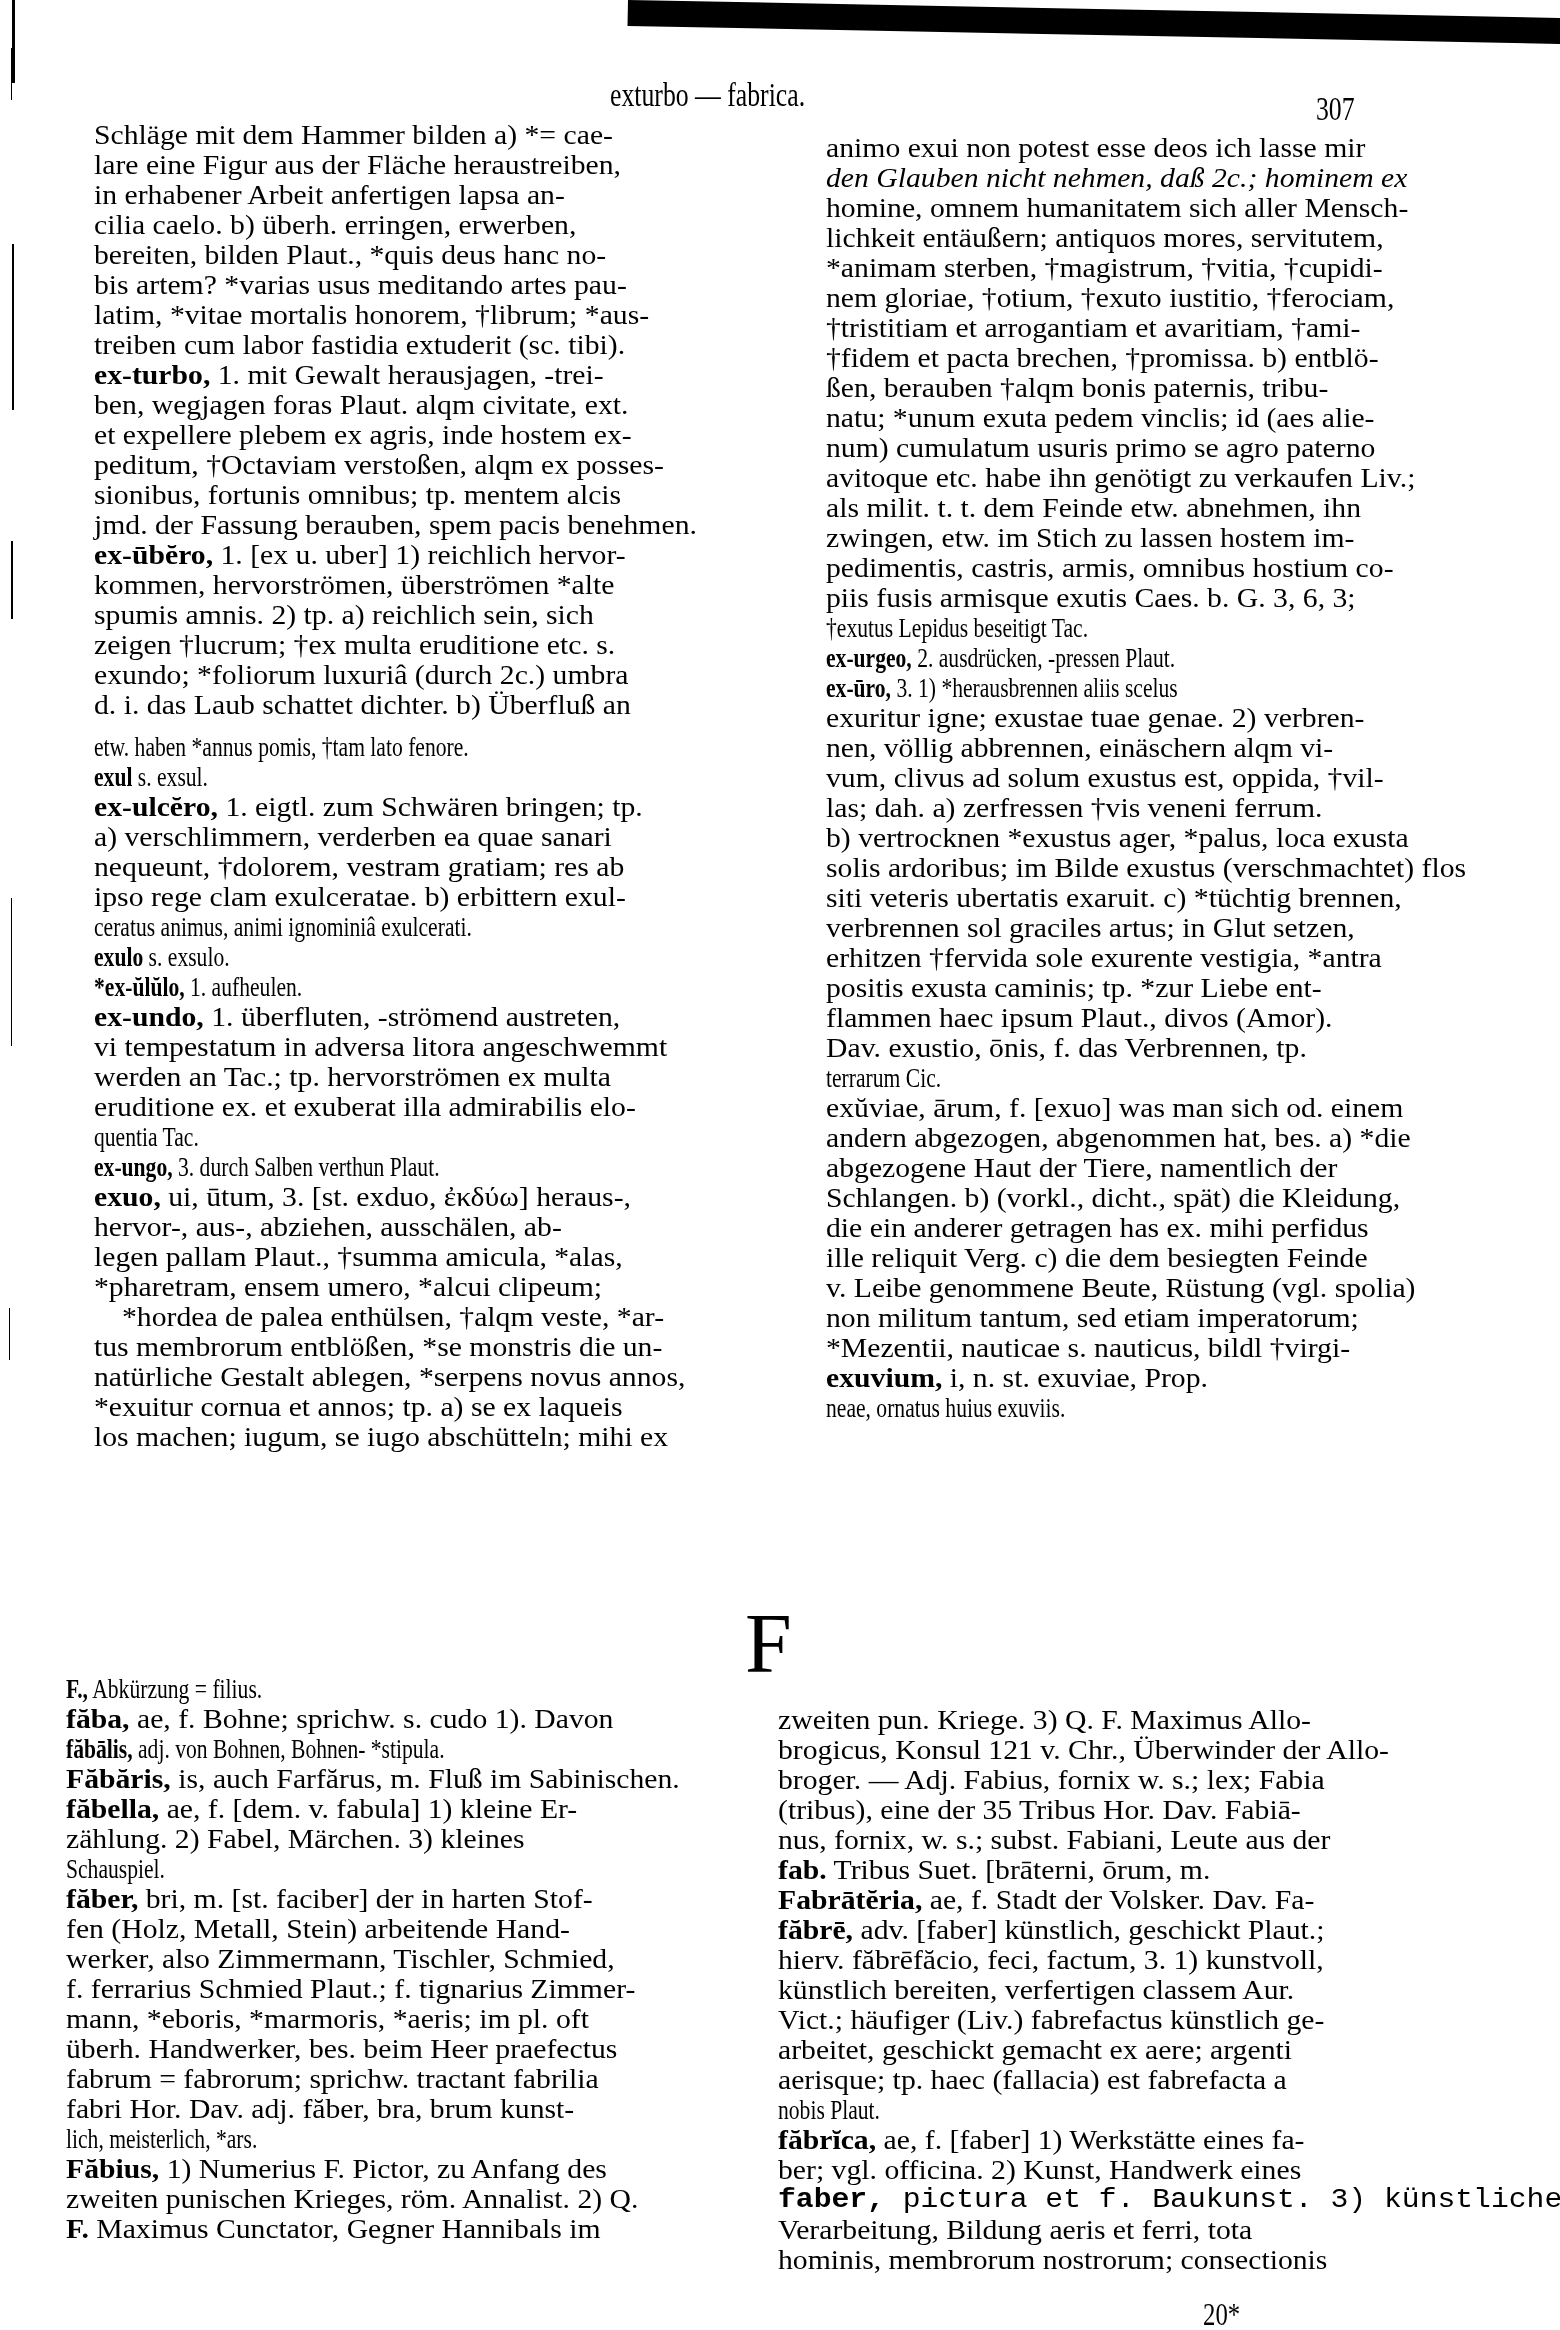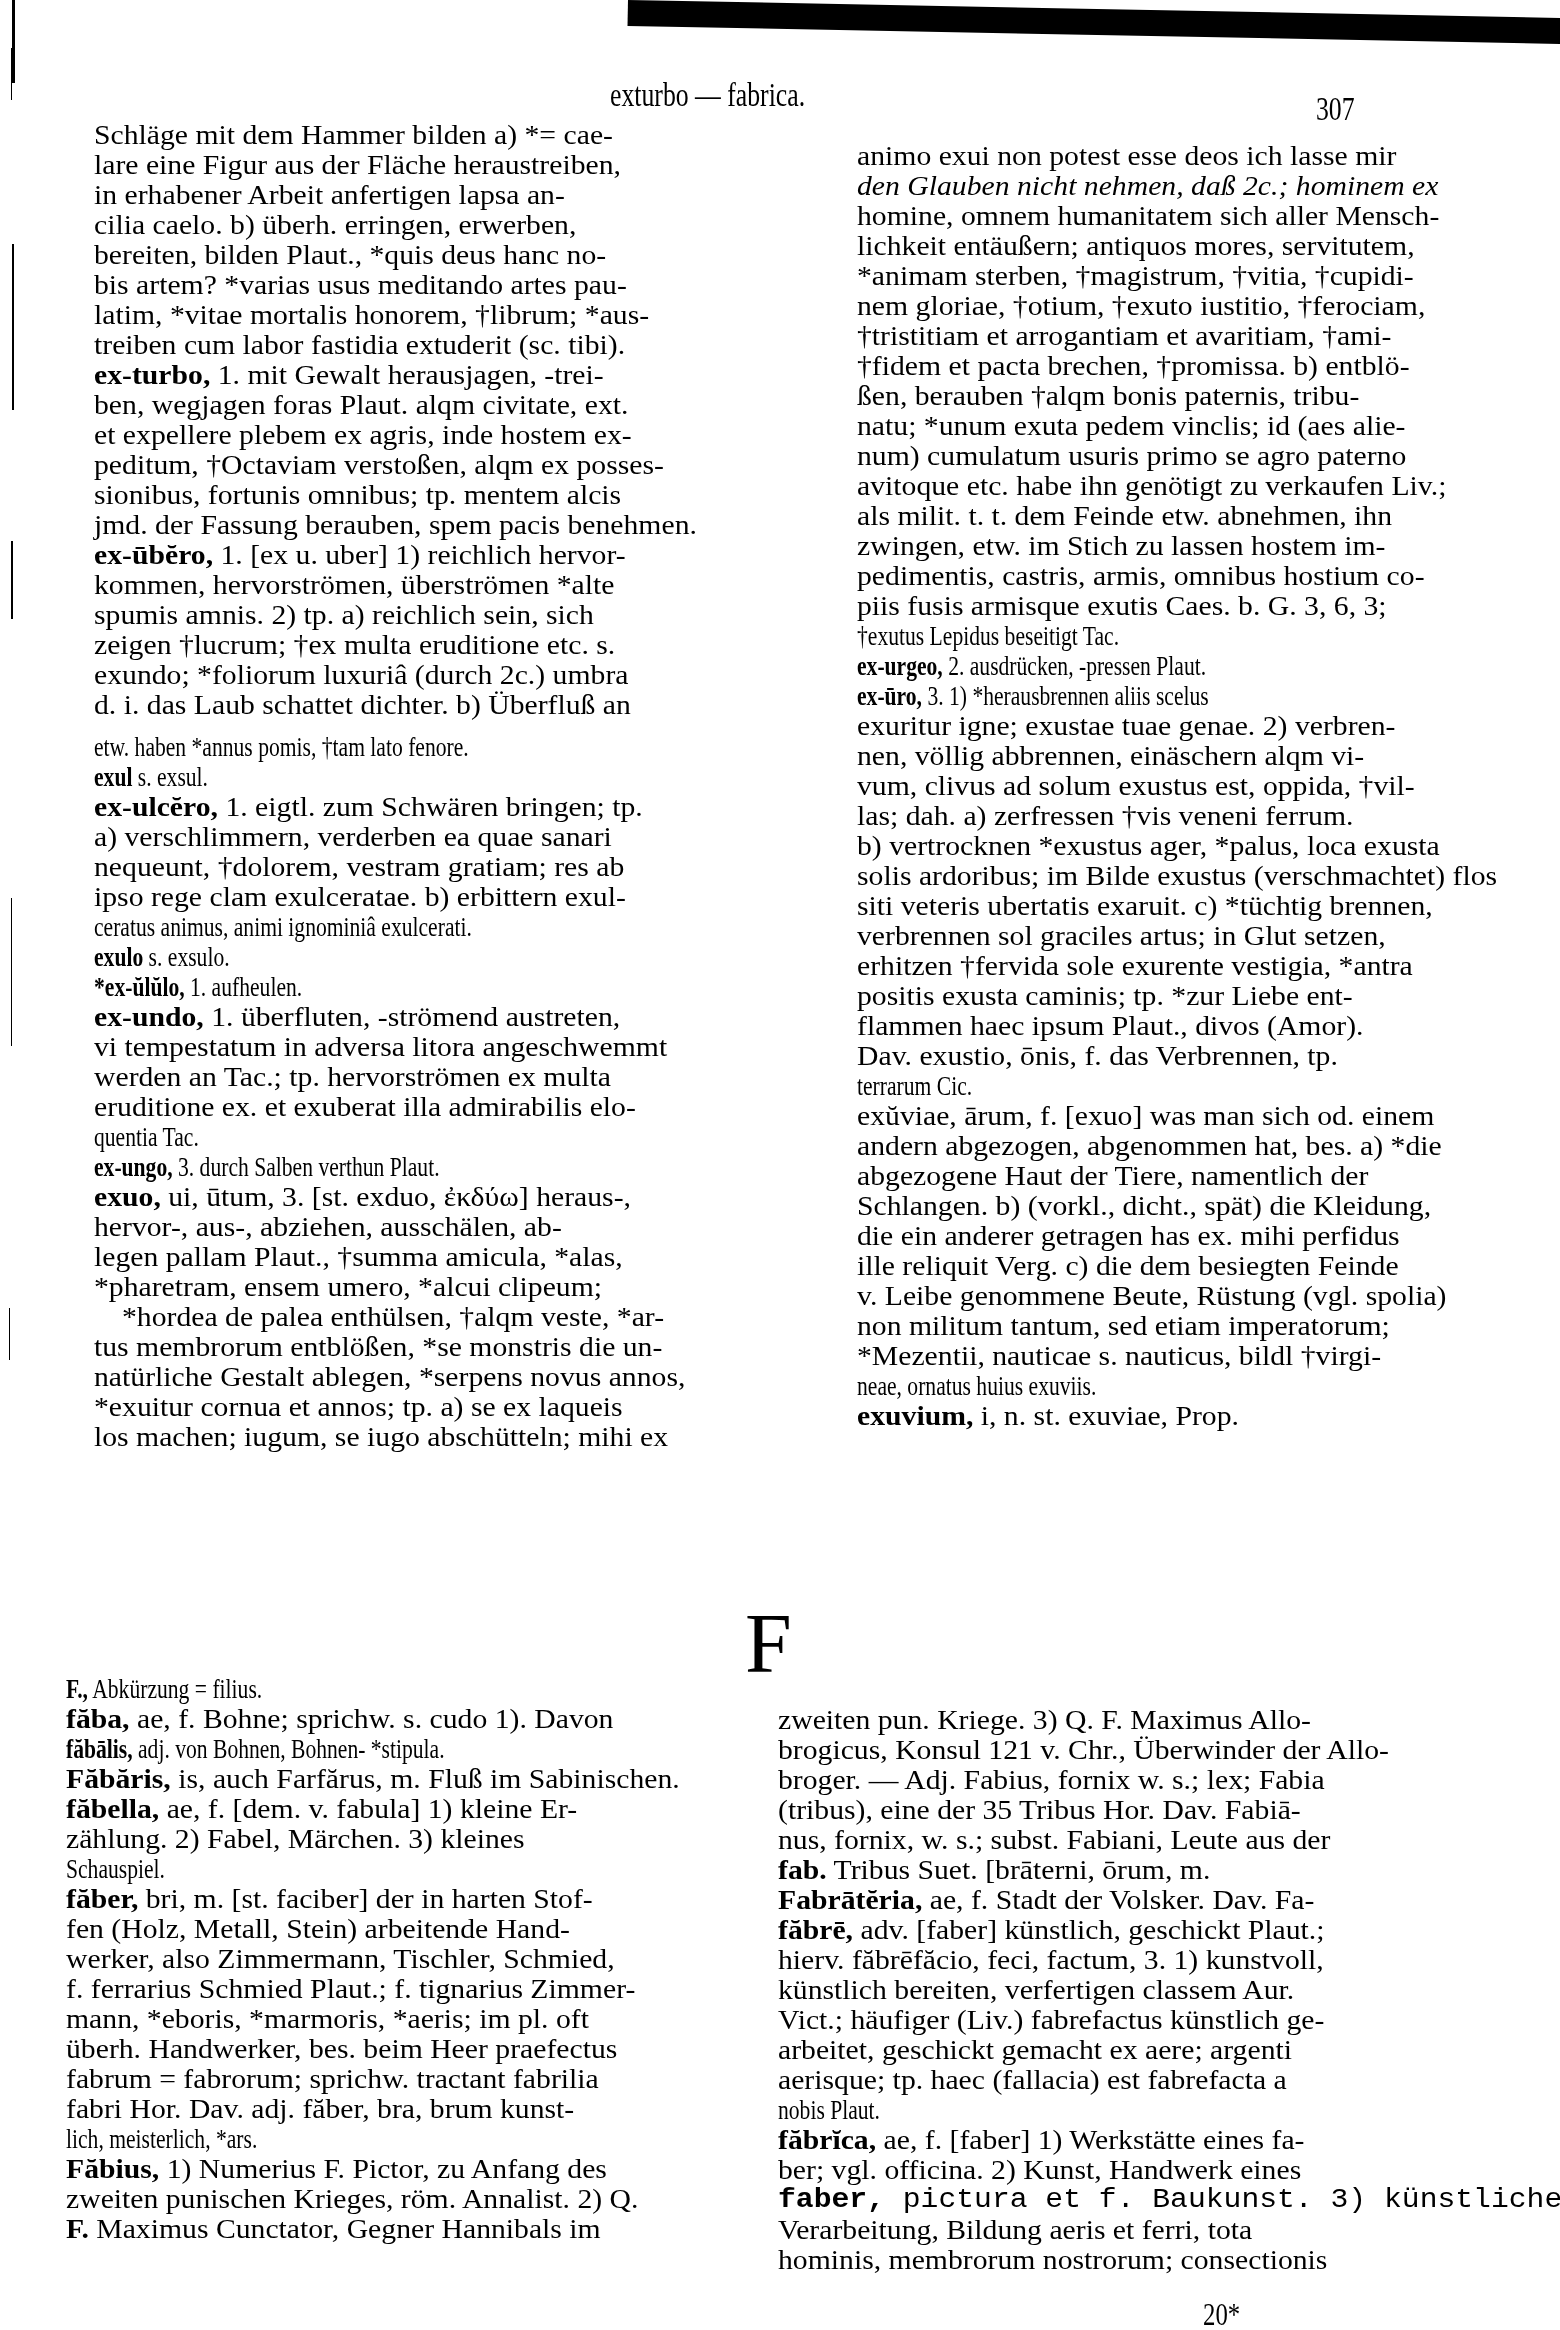--- a/index.html
+++ b/index.html
@@ -68,21 +68,21 @@
     <div class="line" style="height: 30px; line-height: 30px;"><span class="t" style="transform: scaleX(1.1);"><span class="hw">exuo,</span> ui, ūtum, 3. [st. exduo, ἐκδύω] heraus-,</span></div>
     <div class="line" style="height: 30px; line-height: 30px;"><span class="t" style="transform: scaleX(1.1);">hervor-, aus-, abziehen, ausschälen, ab-</span></div>
     <div class="line" style="height: 30px; line-height: 30px;"><span class="t" style="transform: scaleX(1.1);">legen pallam Plaut., †summa amicula, *alas,</span></div>
     <div class="line" style="height: 30px; line-height: 30px;"><span class="t" style="transform: scaleX(1.1);">*pharetram, ensem umero, *alcui clipeum;</span></div>
     <div class="line" style="height: 30px; line-height: 30px; margin-left: 28px;"><span class="t" style="transform: scaleX(1.1);">*hordea de palea enthülsen, †alqm veste, *ar-</span></div>
     <div class="line" style="height: 30px; line-height: 30px;"><span class="t" style="transform: scaleX(1.1);">tus membrorum entblößen, *se monstris die un-</span></div>
     <div class="line" style="height: 30px; line-height: 30px;"><span class="t" style="transform: scaleX(1.1);">natürliche Gestalt ablegen, *serpens novus annos,</span></div>
     <div class="line" style="height: 30px; line-height: 30px;"><span class="t" style="transform: scaleX(1.1);">*exuitur cornua et annos; tp. a) se ex laqueis</span></div>
     <div class="line" style="height: 30px; line-height: 30px;"><span class="t" style="transform: scaleX(1.1);">los machen; iugum, se iugo abschütteln; mihi ex</span></div>
   </div>
-<div class="col" id="col-ur" style="left:857px;top:133px;width:691px;margin-top:8px;">
+<div class="col" id="col-ur" style="left:826px;top:133px;width:691px;">
     <div class="line" style="height: 30px; line-height: 30px;"><span class="t" style="transform: scaleX(1.1);">animo exui non potest esse deos ich lasse mir</span></div>
     <div class="line" style="height: 30px; line-height: 30px; font-style: italic;"><span class="t" style="transform: scaleX(1.1);">den Glauben nicht nehmen, daß 2c.; hominem ex</span></div>
     <div class="line" style="height: 30px; line-height: 30px;"><span class="t" style="transform: scaleX(1.1);">homine, omnem humanitatem sich aller Mensch-</span></div>
     <div class="line" style="height: 30px; line-height: 30px;"><span class="t" style="transform: scaleX(1.1);">lichkeit entäußern; antiquos mores, servitutem,</span></div>
     <div class="line" style="height: 30px; line-height: 30px;"><span class="t" style="transform: scaleX(1.1);">*animam sterben, †magistrum, †vitia, †cupidi-</span></div>
     <div class="line" style="height: 30px; line-height: 30px;"><span class="t" style="transform: scaleX(1.1);">nem gloriae, †otium, †exuto iustitio, †ferociam,</span></div>
     <div class="line" style="height: 30px; line-height: 30px;"><span class="t" style="transform: scaleX(1.1);">†tristitiam et arrogantiam et avaritiam, †ami-</span></div>
     <div class="line" style="height: 30px; line-height: 30px;"><span class="t" style="transform: scaleX(1.1);">†fidem et pacta brechen, †promissa. b) entblö-</span></div>
     <div class="line" style="height: 30px; line-height: 30px;"><span class="t" style="transform: scaleX(1.1);">ßen, berauben †alqm bonis paternis, tribu-</span></div>
     <div class="line" style="height: 30px; line-height: 30px;"><span class="t" style="transform: scaleX(1.1);">natu; *unum exuta pedem vinclis; id (aes alie-</span></div>
@@ -110,22 +110,22 @@
     <div class="line" style="height: 30px; line-height: 30px;"><span class="t" style="transform: scaleX(0.8);">terrarum Cic.</span></div>
     <div class="line" style="height: 30px; line-height: 30px;"><span class="t" style="transform: scaleX(1.1);">exŭviae, ārum, f. [exuo] was man sich od. einem</span></div>
     <div class="line" style="height: 30px; line-height: 30px;"><span class="t" style="transform: scaleX(1.1);">andern abgezogen, abgenommen hat, bes. a) *die</span></div>
     <div class="line" style="height: 30px; line-height: 30px;"><span class="t" style="transform: scaleX(1.1);">abgezogene Haut der Tiere, namentlich der</span></div>
     <div class="line" style="height: 30px; line-height: 30px;"><span class="t" style="transform: scaleX(1.1);">Schlangen. b) (vorkl., dicht., spät) die Kleidung,</span></div>
     <div class="line" style="height: 30px; line-height: 30px;"><span class="t" style="transform: scaleX(1.1);">die ein anderer getragen has ex. mihi perfidus</span></div>
     <div class="line" style="height: 30px; line-height: 30px;"><span class="t" style="transform: scaleX(1.1);">ille reliquit Verg. c) die dem besiegten Feinde</span></div>
     <div class="line" style="height: 30px; line-height: 30px;"><span class="t" style="transform: scaleX(1.1);">v. Leibe genommene Beute, Rüstung (vgl. spolia)</span></div>
     <div class="line" style="height: 30px; line-height: 30px;"><span class="t" style="transform: scaleX(1.1);">non militum tantum, sed etiam imperatorum;</span></div>
     <div class="line" style="height: 30px; line-height: 30px;"><span class="t" style="transform: scaleX(1.1);">*Mezentii, nauticae s. nauticus, bildl †virgi-</span></div>
+    <div class="line" style="height: 30px; line-height: 30px;"><span class="t" style="transform: scaleX(1.1);"><span class="hw">exuvium,</span> i, n. st. exuviae, Prop.</span></div>
     <div class="line" style="height: 30px; line-height: 30px;"><span class="t" style="transform: scaleX(0.8);">neae, ornatus huius exuviis.</span></div>
-    <div class="line" style="height: 30px; line-height: 30px;"><span class="t" style="transform: scaleX(1.1);"><span class="hw">exuvium,</span> i, n. st. exuviae, Prop.</span></div>
   </div>
 
 <div class="big-letter">F</div>
 
 <div class="col" id="col-ll" style="left:66px;top:1674px;width:706px;">
     <div class="line" style="height: 30px; line-height: 30px;"><span class="t" style="transform: scaleX(0.8);"><span class="hw">F.,</span> Abkürzung = filius.</span></div>
     <div class="line" style="height: 30px; line-height: 30px;"><span class="t" style="transform: scaleX(1.1);"><span class="hw">făba,</span> ae, f. Bohne; sprichw. s. cudo 1). Davon</span></div>
     <div class="line" style="height: 30px; line-height: 30px;"><span class="t" style="transform: scaleX(0.8);"><span class="hw">făbālis,</span> adj. von Bohnen, Bohnen- *stipula.</span></div>
     <div class="line" style="height: 30px; line-height: 30px;"><span class="t" style="transform: scaleX(1.1);"><span class="hw">Făbăris,</span> is, auch Farfărus, m. Fluß im Sabinischen.</span></div>
     <div class="line" style="height: 30px; line-height: 30px;"><span class="t" style="transform: scaleX(1.1);"><span class="hw">făbella,</span> ae, f. [dem. v. fabula] 1) kleine Er-</span></div>

